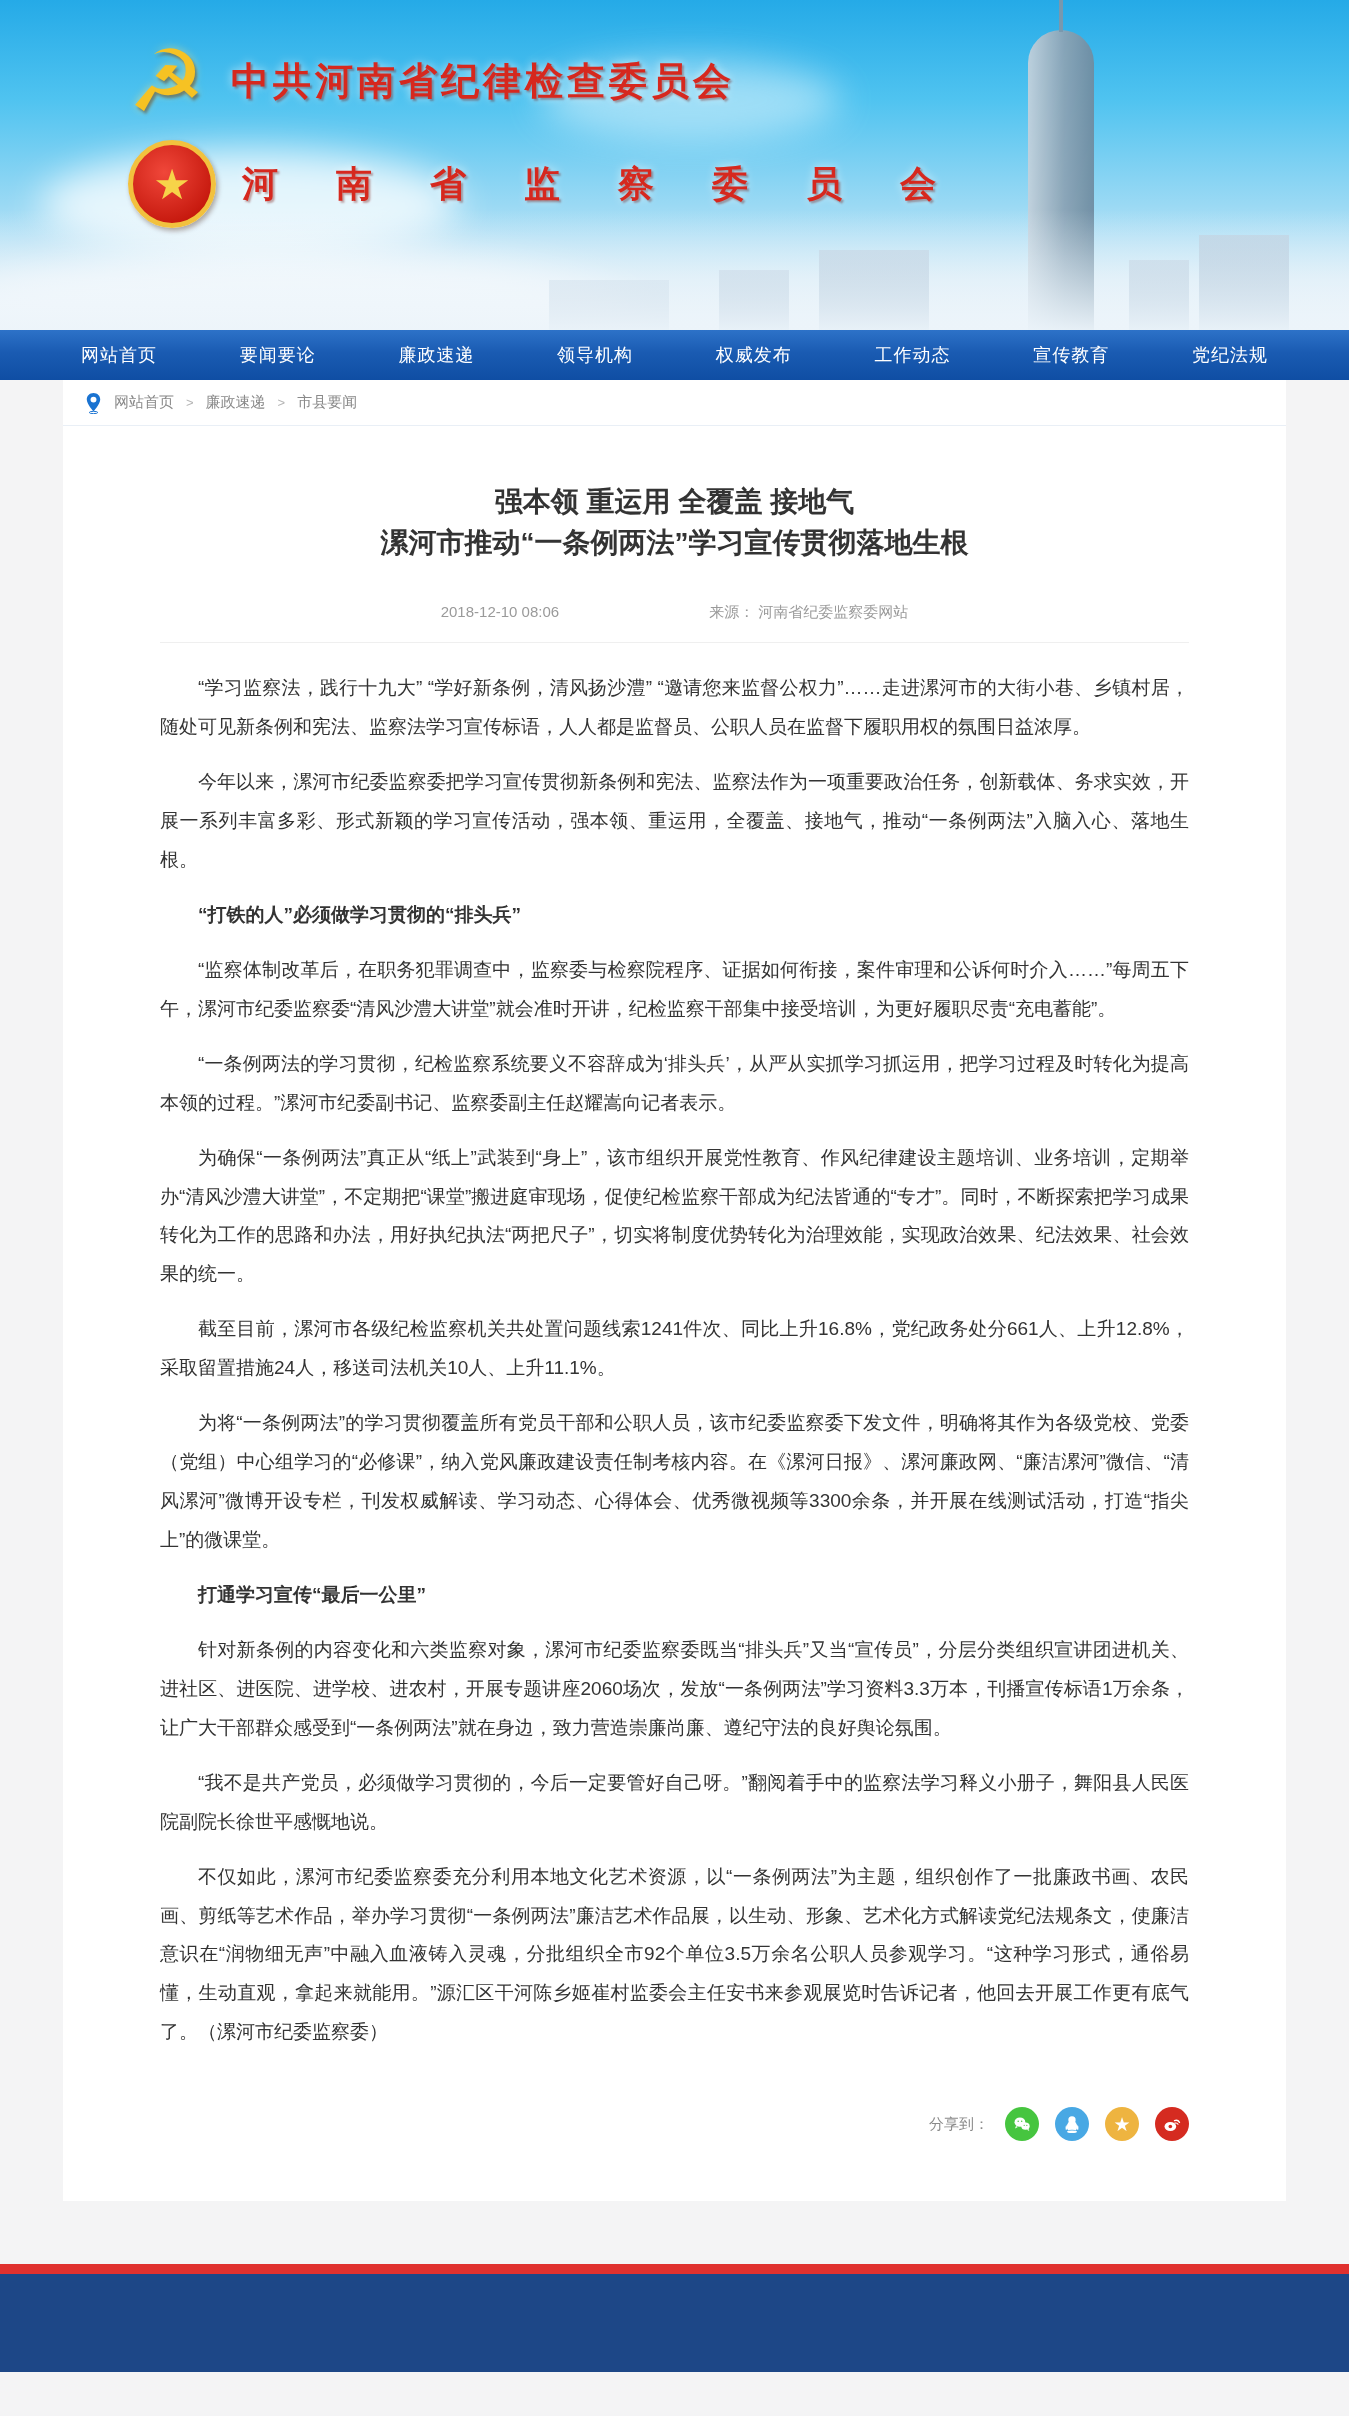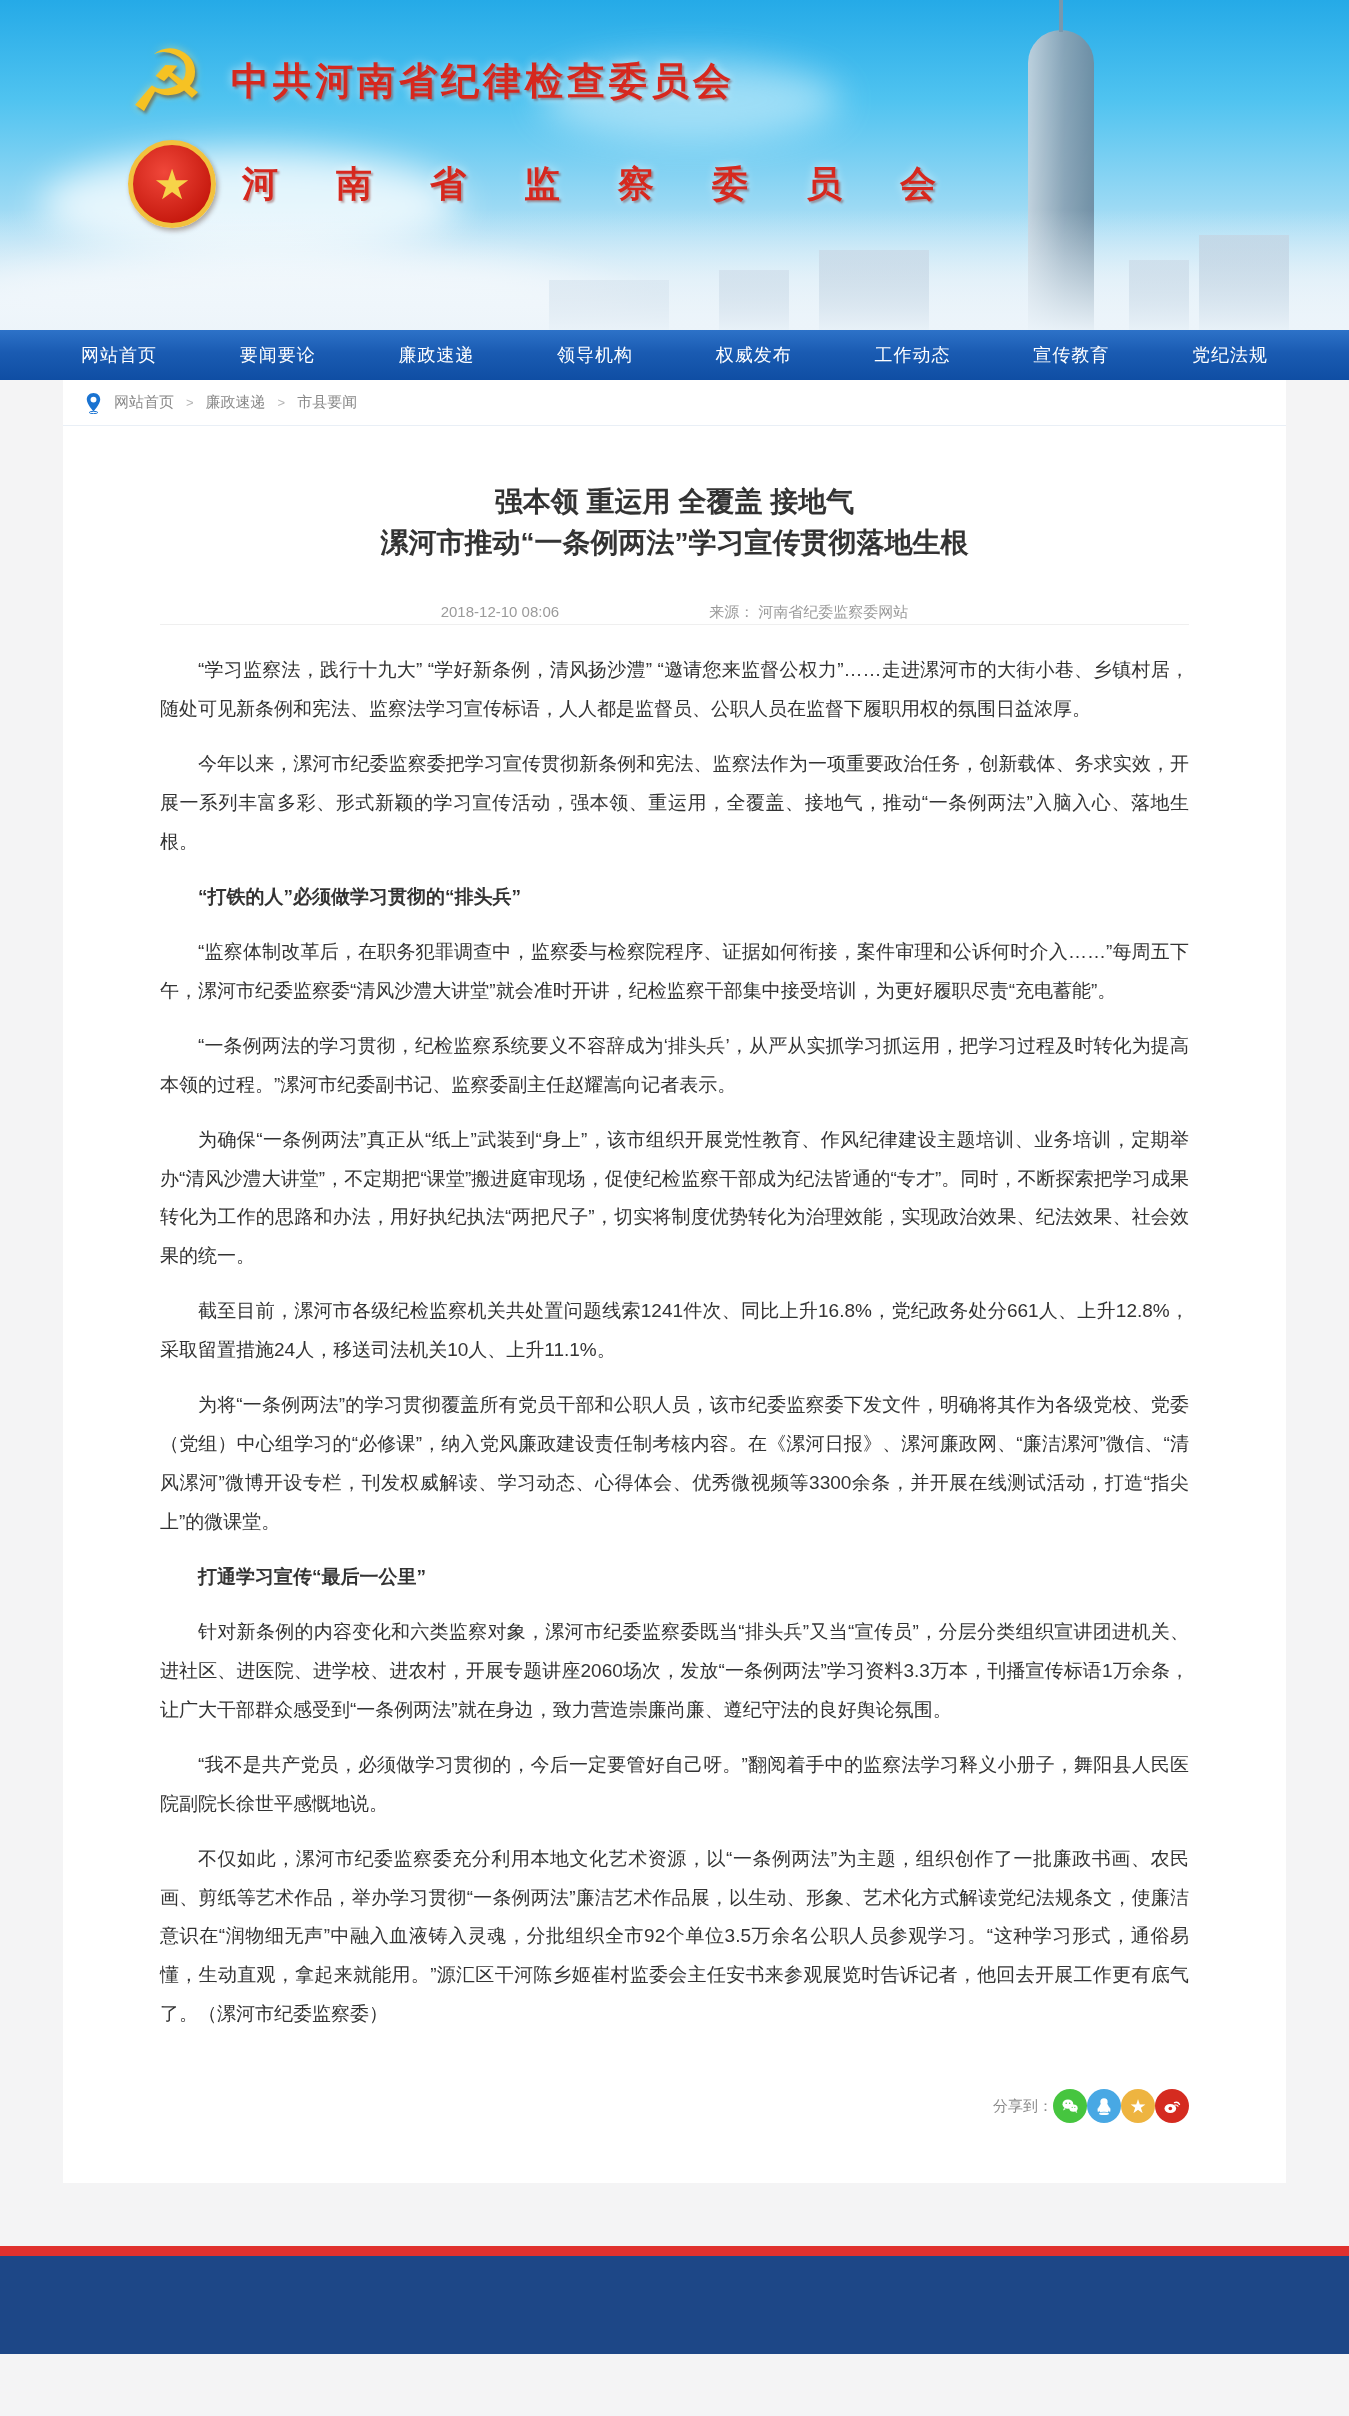--- a/index.html
+++ b/index.html
@@ -49,28 +49,28 @@
   .card { width:1223px; margin:0 auto; background:#fff; padding-bottom:60px; }
   .breadcrumb { display:flex; align-items:center; gap:12px; height:46px; padding:0 22px;
     border-bottom:1px solid #e9eff6; font-size:15px; color:#8a8a8a; }
   .bc-link { color:#8a8a8a; text-decoration:none; cursor:pointer; }
   .bc-sep { color:#b5b5b5; font-size:13px; }
 
   .article { padding:0 97px; }
   .art-title { text-align:center; color:#333; font-size:28px; font-weight:600; line-height:1.45; }
   .art-title.first { margin-top:56px; }
   .art-meta { display:flex; justify-content:center; gap:150px; color:#9a9a9a; font-size:15px;
-    margin-top:40px; padding-bottom:2px; border-bottom:1px solid #efefef; }
+    margin-top:40px; padding-bottom:20px; border-bottom:1px solid #efefef; }
   .art-body { margin-top:26px; }
   .art-body p.para { font-size:19px; color:#333; line-height:2.05; text-indent:2em;
     text-align:justify; margin:16px 0; }
   .art-body h3.sub-head { font-size:19px; color:#333; font-weight:bold; text-indent:2em;
     line-height:2.05; margin:6px 0 2px; }
 
-  .share-row { display:flex; justify-content:flex-end; align-items:center; 
+  .share-row { display:flex; justify-content:flex-end; align-items:center; gap:16px;
     margin-top:55px; color:#8a8a8a; font-size:15px; }
   .sicon { width:34px; height:34px; border-radius:50%; display:flex; align-items:center;
     justify-content:center; cursor:pointer; color:#fff; }
   .sicon svg { display:block; }
   .ic-wechat { background:#46c53f; }
   .ic-qq     { background:#48a8e4; }
   .ic-qzone  { background:#eeb440; font-size:19px; }
   .ic-weibo  { background:#d52b20; }
 
   

